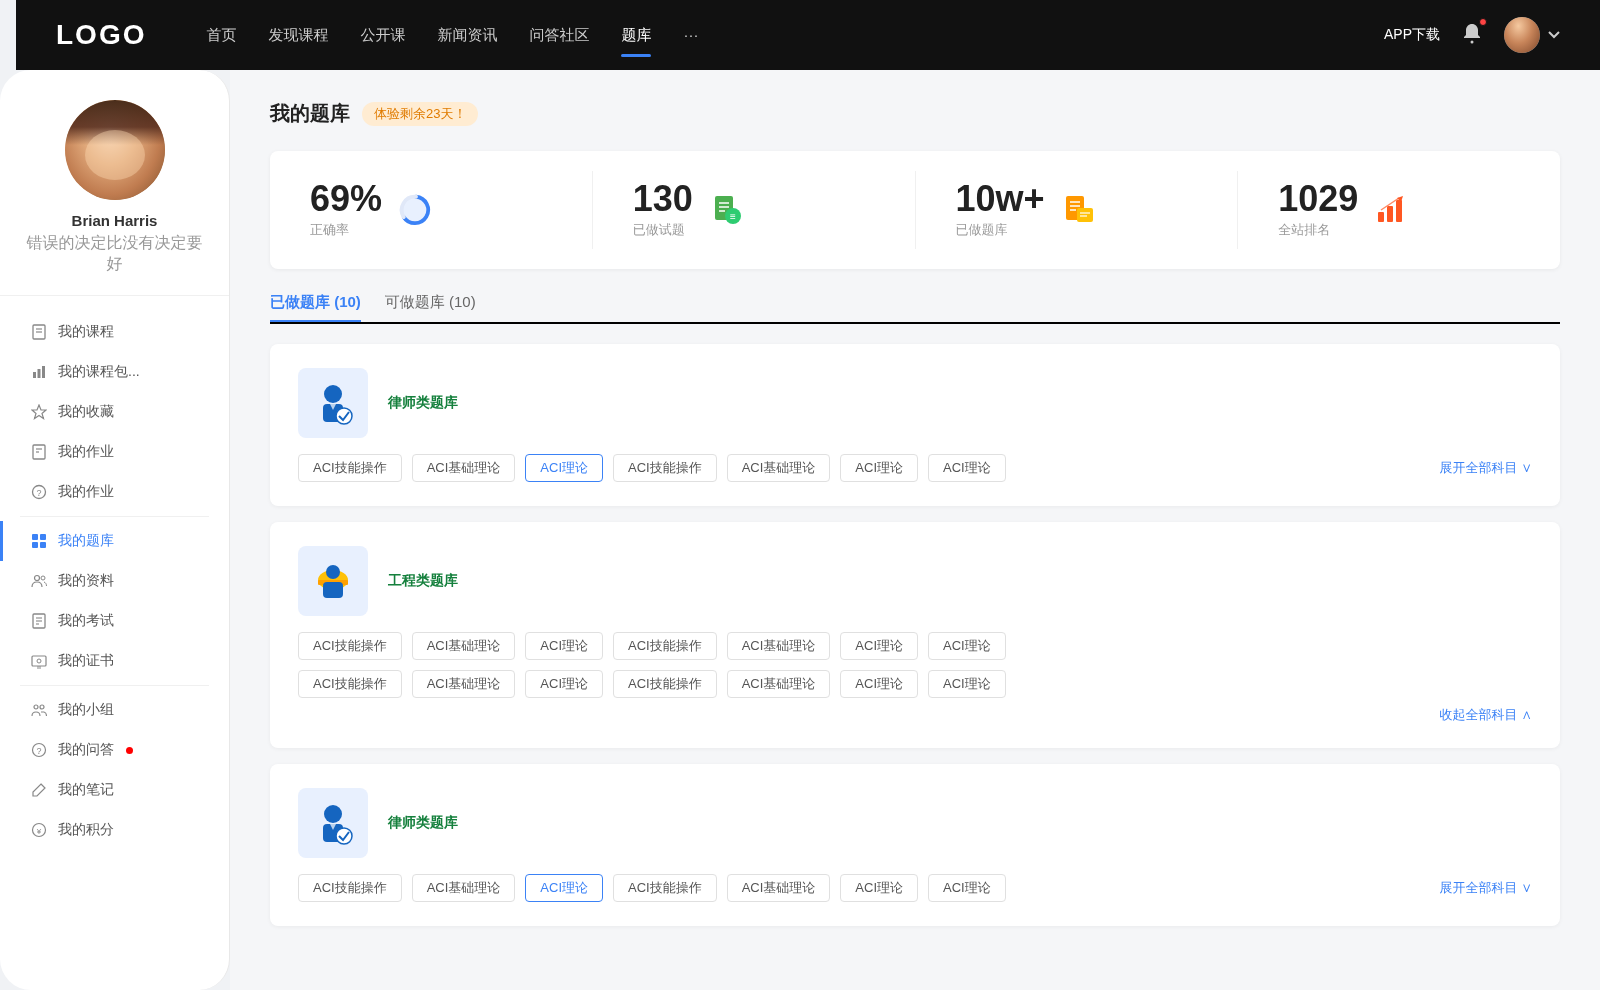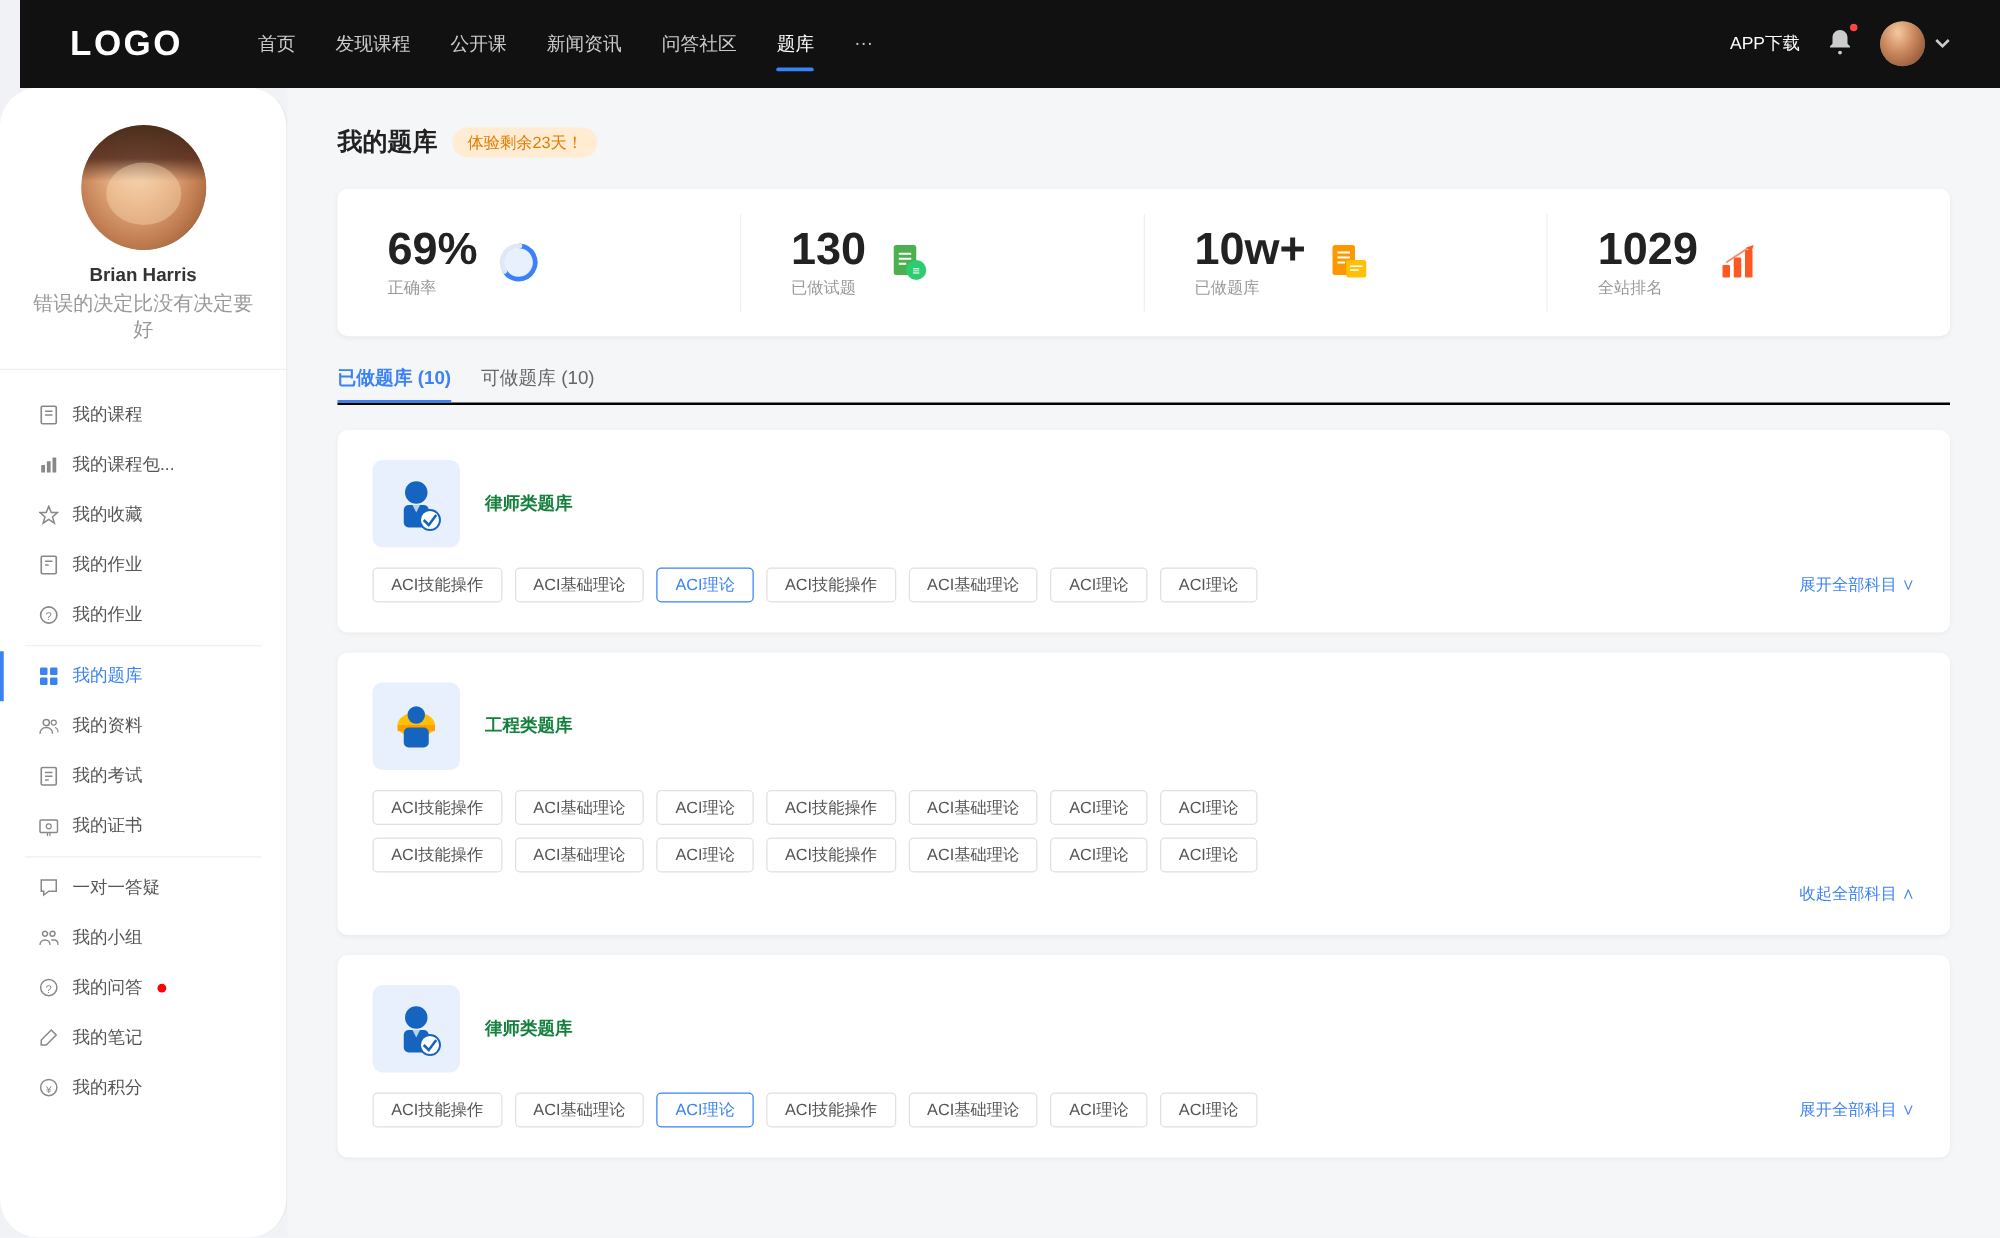--- a/index.html
+++ b/index.html
@@ -452,28 +452,20 @@
               <circle cx="8" cy="8" r="2" fill="none" stroke="#888" stroke-width="1"></circle>
               <line x1="7" y1="13" x2="7" y2="16" stroke="#888" stroke-width="1"></line>
               <line x1="9" y1="13" x2="9" y2="16" stroke="#888" stroke-width="1"></line>
             </svg>
         </span>
         <span>我的证书</span>
       </div>
 
       <div class="sidebar-divider"></div>
 
-      <div class="sidebar-item">
-        <span class="sidebar-icon">
-          <svg width="16" height="16" viewBox="0 0 16 16">
-              <path d="M2 2h12v9H8l-4 3v-3H2z" fill="none" stroke="#888" stroke-width="1.2"></path>
-            </svg>
-        </span>
-        <span>一对一答疑</span>
-      </div>
 
       <div class="sidebar-item">
         <span class="sidebar-icon">
           <svg width="16" height="16" viewBox="0 0 16 16">
               <circle cx="5" cy="5" r="2" fill="none" stroke="#888" stroke-width="1.2"></circle>
               <circle cx="11" cy="5" r="2" fill="none" stroke="#888" stroke-width="1.2"></circle>
               <path d="M1 14c0-2.5 1.8-4 4-4s4 1.5 4 4" fill="none" stroke="#888" stroke-width="1.1"></path>
               <path d="M10 10c1 0 2 0 3 0 1.5 0.3 2.5 1.5 2.5 4" fill="none" stroke="#888" stroke-width="1.1"></path>
             </svg>
         </span>

